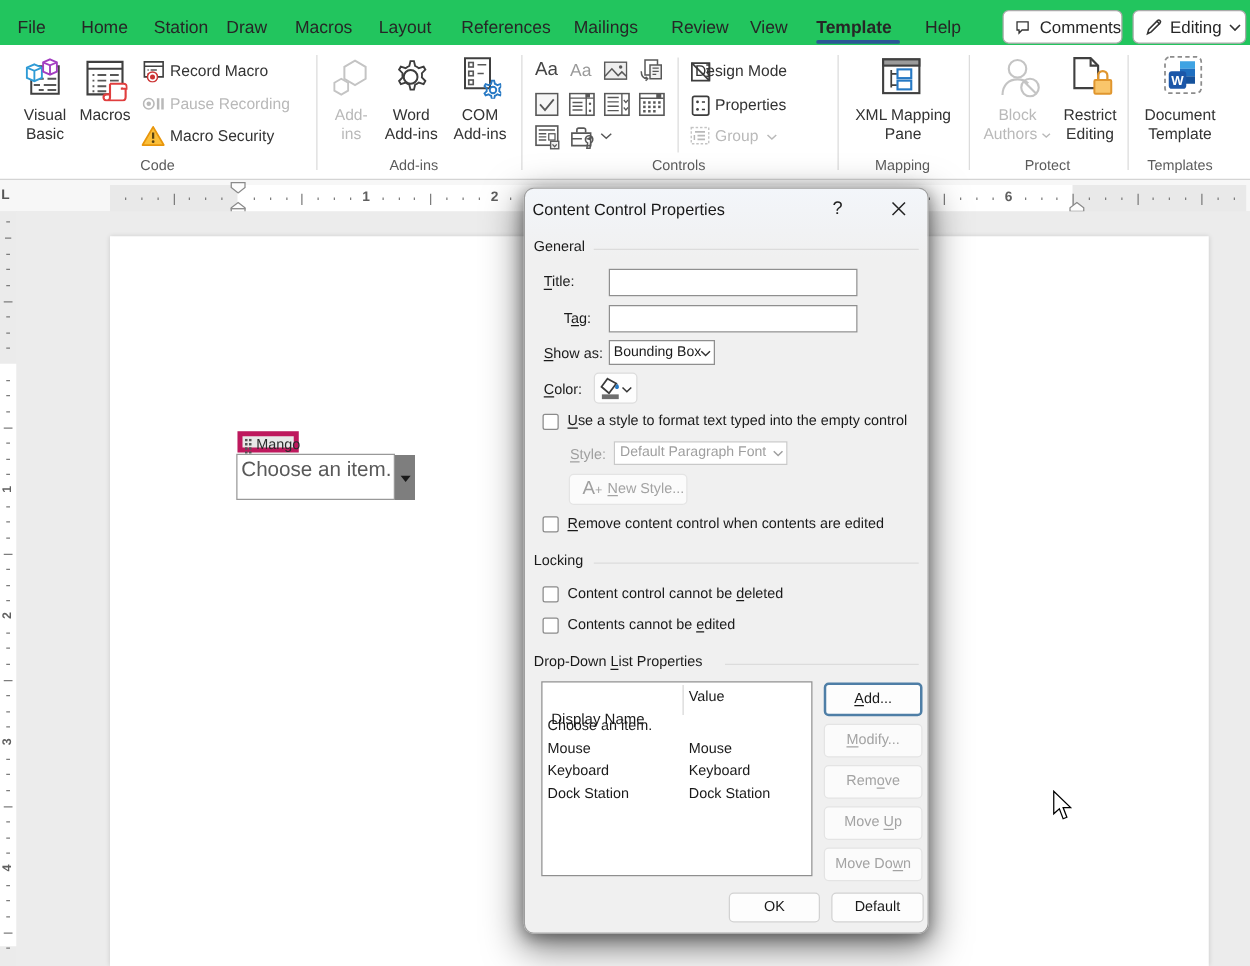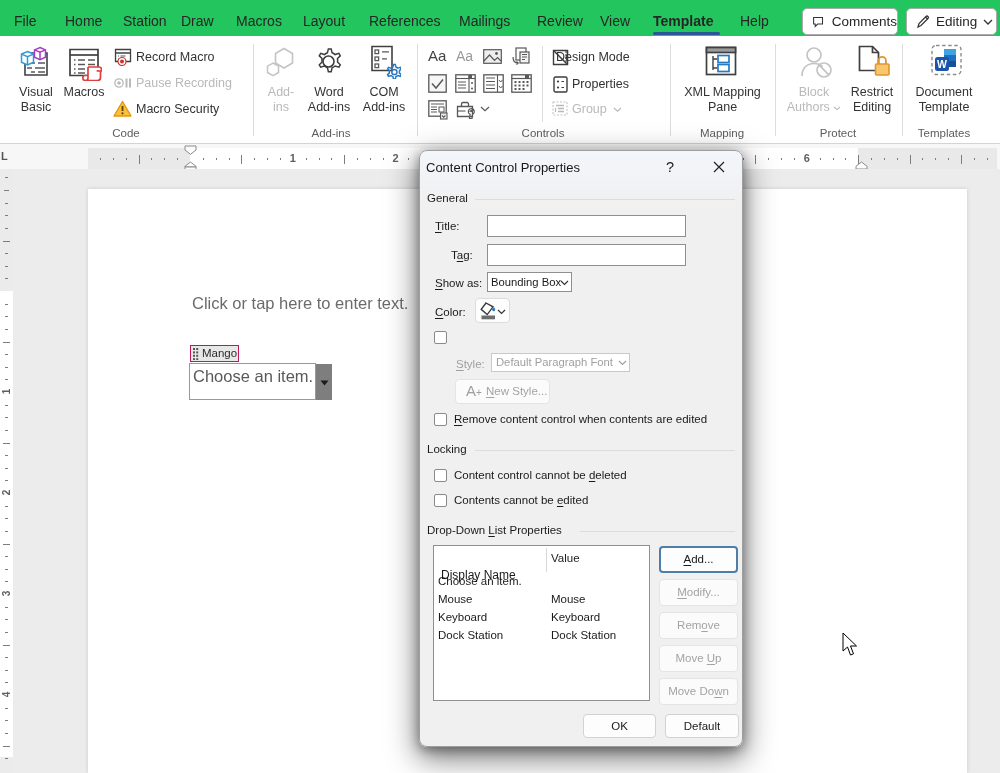--- a/index.html
+++ b/index.html
@@ -422,22 +422,21 @@
         <div style="position:absolute;left:5px;top:513.375px;width:2.5px;height:1px;background:#7d7d7d;"></div>
         <div style="position:absolute;left:0px;top:520px;width:13px;text-align:center;font-size:10px;color:#5f5f5f;font-weight:bold;transform:rotate(-90deg);">4</div>
         <div style="position:absolute;left:5px;top:538.625px;width:2.5px;height:1px;background:#7d7d7d;"></div>
         <div style="position:absolute;left:5px;top:551.25px;width:2.5px;height:1px;background:#7d7d7d;"></div>
         <div style="position:absolute;left:5px;top:563.875px;width:2.5px;height:1px;background:#7d7d7d;"></div>
         <div style="position:absolute;left:3px;top:576.5px;width:7px;height:1px;background:#7d7d7d;"></div>
         <div style="position:absolute;left:5px;top:589.125px;width:2.5px;height:1px;background:#7d7d7d;"></div>
       </div>
     </div>
   <div id="page">
-    <div style="position:absolute;left:104px;top:105px;font-size:16.5px;color:#6b6b6b;">Click or tap here to enter text.</div>
-    <div style="position:absolute;left:102px;top:156px;width:49px;height:17px;background:#e8e8e8;border:1px solid #be185d;font-size:11.5px;color:#2b2b2b;">
+    <div style="position:absolute;left:102px;top:156px;width:49px;height:17px;background:#e8e8e8;border:4px solid #be185d;font-size:11.5px;color:#2b2b2b;">
       <svg style="position:absolute;left:2px;top:2px;" width="6" height="12" viewBox="0 0 6 12">
           <g fill="#555">
             <rect x="0" y="0" width="2" height="2"></rect>
             <rect x="3.2" y="0" width="2" height="2"></rect>
             <rect x="0" y="3.4" width="2" height="2"></rect>
             <rect x="3.2" y="3.4" width="2" height="2"></rect>
             <rect x="0" y="6.8" width="2" height="2"></rect>
             <rect x="3.2" y="6.8" width="2" height="2"></rect>
             <rect x="0" y="10.2" width="2" height="2"></rect>
             <rect x="3.2" y="10.2" width="2" height="2"></rect>
@@ -484,20 +483,21 @@
         <path d="M6 2 l7 3.8 l-5.8 7.8 l-6 -5.2 z" fill="#fff" stroke="#3a3a3a" stroke-width="1.4"></path>
         <path d="M14.2 6.2 c1.2 1.8 1.3 3.2 .3 3.8 c-.9 .6 -2 .2 -2.4 -.9 c-.4 -1 .6 -2 2.1 -2.9 z" fill="#2779c4"></path>
         <rect x="1.5" y="14.5" width="13.5" height="3.8" fill="#6d6d6d"></rect>
       </svg>
       <svg style="position:absolute;right:3px;top:10px;" width="9" height="6" viewBox="0 0 9 6">
         <path d="M1 1 l3.5 3.4 L8 1" fill="none" stroke="#333" stroke-width="1.2"></path>
       </svg>
     </div>
 
   <div class="dcheck" style="left:14px;top:180px;"></div>
+  <div class="dlabel" style="left:34px;top:180px;"><u>U</u>se a style to format text typed into the empty control</div>
 
   <div class="dlabel dgray" style="left:36px;top:207px;"><u>S</u>tyle:</div>
   <div class="dinput" style="left:71px;top:202px;width:139px;height:19px;border-color:#c9c9c9;">
       <span style="position:absolute;left:4px;top:2px;font-size:11.25px;color:#9f9f9f;white-space:nowrap;">Default Paragraph Font</span>
       <svg style="position:absolute;right:2px;top:6px;" width="9" height="6" viewBox="0 0 9 6">
         <path d="M1 1 l3.5 3.4 L8 1" fill="none" stroke="#9f9f9f" stroke-width="1.2"></path>
       </svg>
     </div>
   <div class="dbtn dis" style="left:35px;top:228px;width:95px;height:25px;">
       <span style="position:absolute;left:10px;top:2px;font-size:15px;color:#9f9f9f;">A<span style="font-size:10px;">+</span></span>

